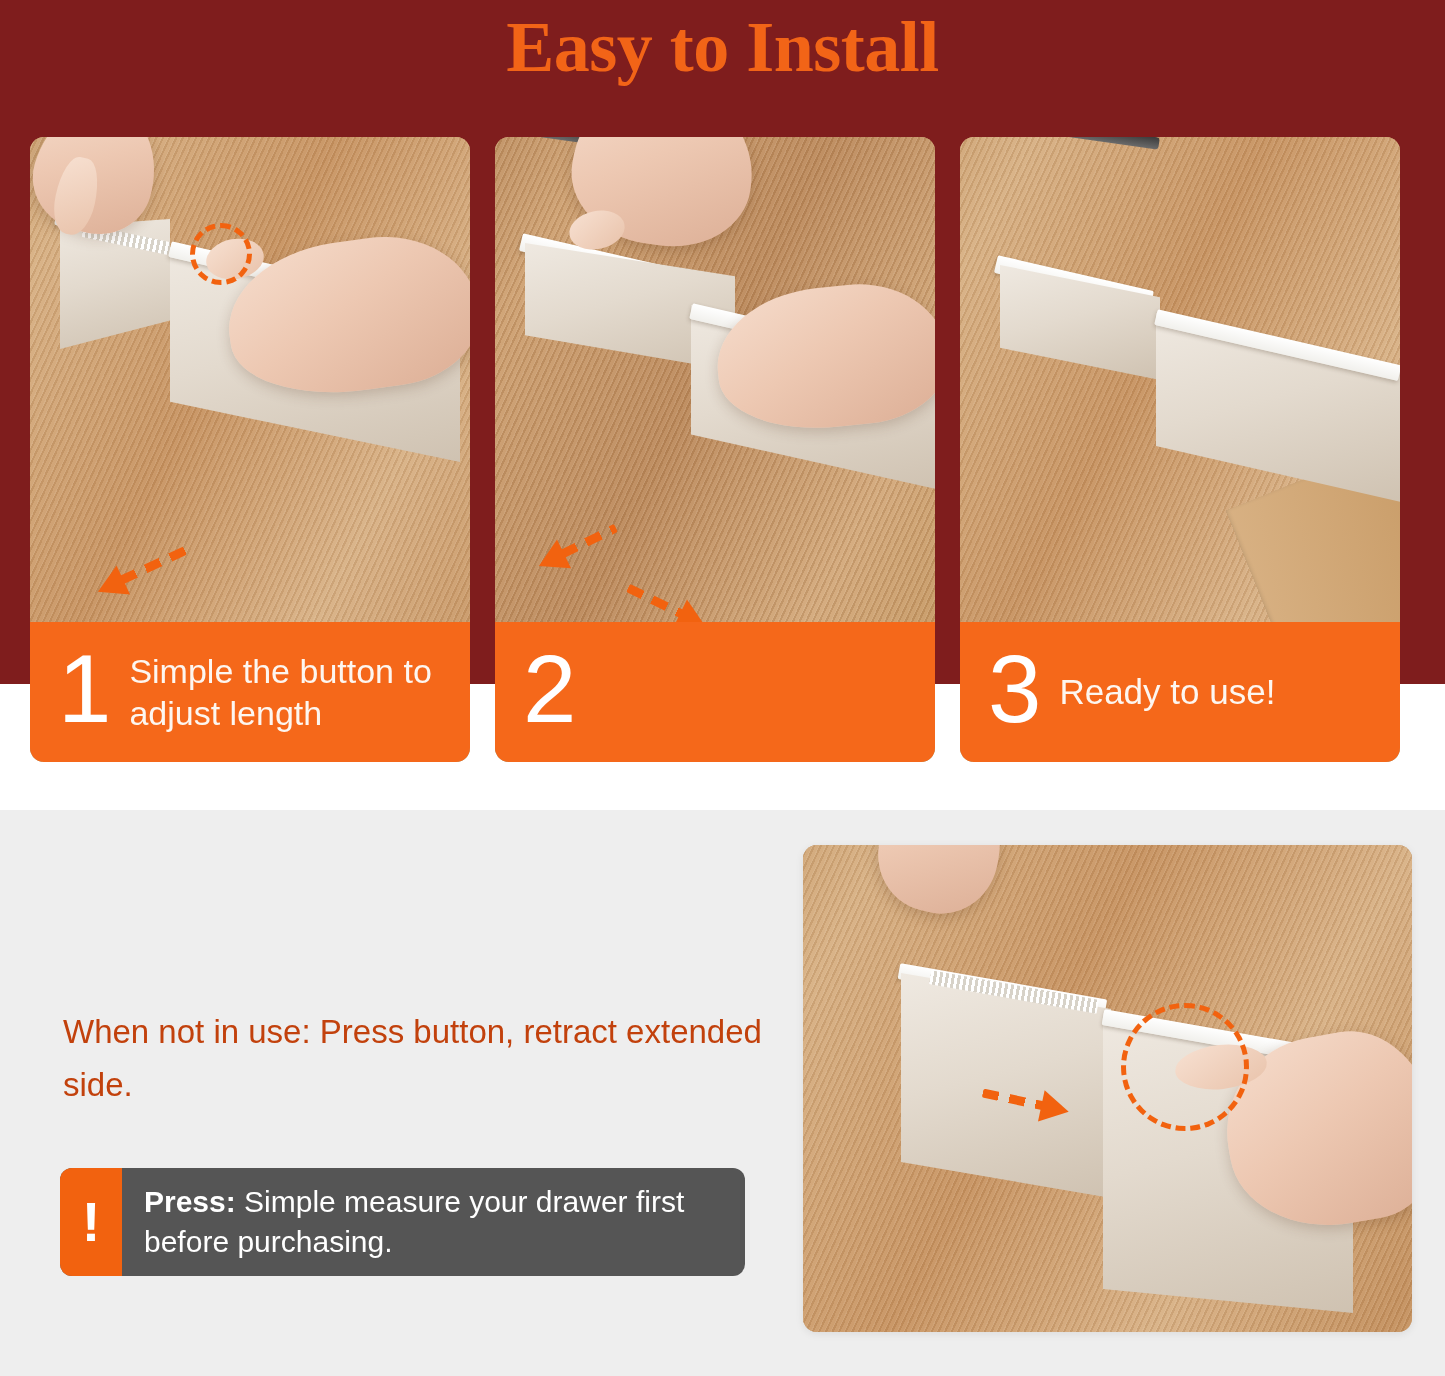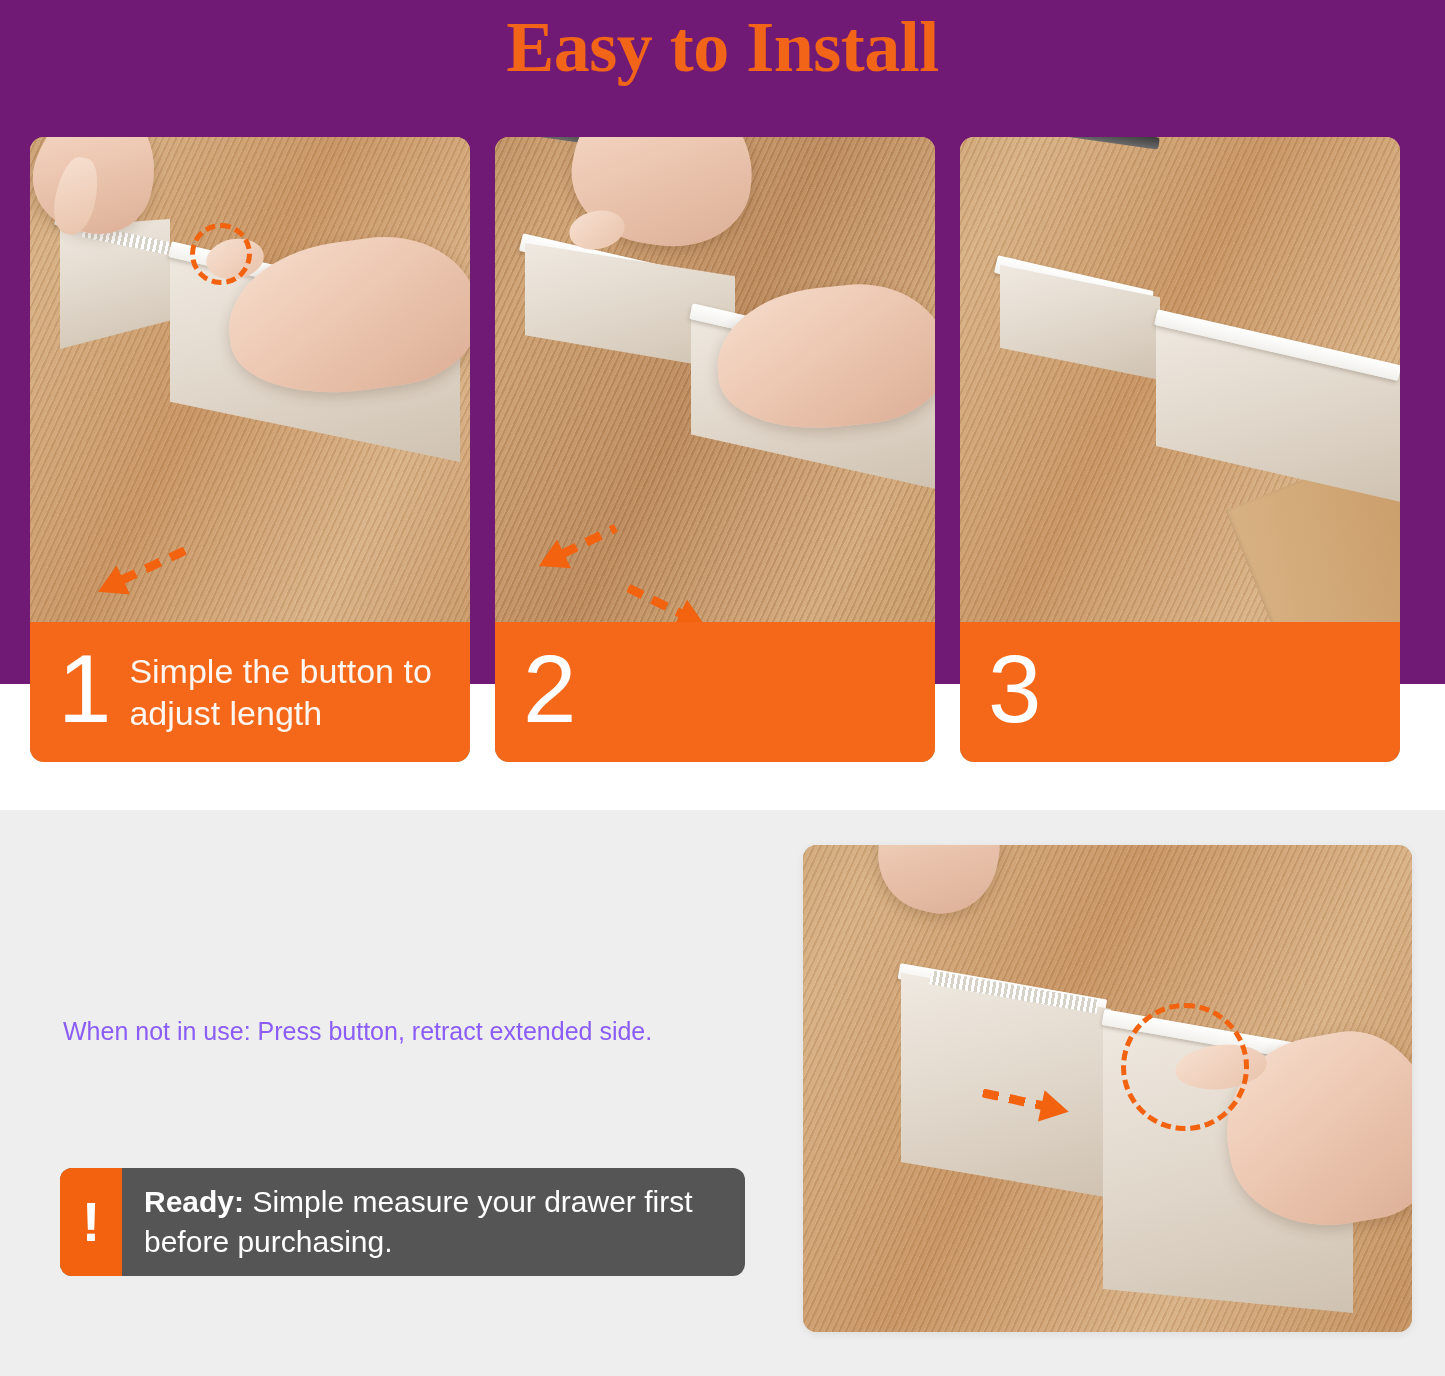--- a/index.html
+++ b/index.html
@@ -7,21 +7,21 @@
     width:1445px;height:1376px;
     background:#ffffff;
     font-family:"Liberation Sans", sans-serif;
     overflow:hidden;
     position:relative;
   }
 
   
   .top-section{
     position:absolute;left:0;top:0;width:1445px;height:684px;
-    background:#701a75;
+    background:#7f1d1d;
   }
   .page-title{
     position:absolute;left:0;top:4px;width:1445px;
     text-align:center;
     font-family:"Liberation Serif", serif;
     font-weight:bold;
     font-size:72px;
     line-height:86px;
     color:#F26417;
     letter-spacing:-0.5px;
@@ -166,22 +166,22 @@
     background:#eeeeee;
   }
   .removal-title{
     position:absolute;left:63px;top:98px;
     font-size:54px;line-height:62px;
     font-weight:bold;
     color:#F2620F;
   }
   .removal-desc{
     position:absolute;left:63px;top:195px;width:700px;
-    font-size:25px;line-height:53px;
-    color:#8b5cf6;
+    font-size:33px;line-height:53px;
+    color:#c2410c;
     font-weight:normal;
   }
   .note-box{
     position:absolute;left:60px;top:358px;
     width:685px;height:108px;
     background:#555555;
     border-radius:12px;
     display:flex;align-items:stretch;
     overflow:hidden;
   }
@@ -291,35 +291,36 @@
         <div class="drawer-front" style="left:300px;top:330px;width:190px;height:220px;transform:rotate(-22deg);"></div>
 
         <div class="div-rim" style="left:36px;top:118px;width:160px;height:18px;transform:rotate(13deg);transform-origin:left center;"></div>
         <div class="div-panel" style="left:40px;top:128px;width:160px;height:115px;clip-path:polygon(0 0,100% 28%,100% 100%,0 72%);"></div>
         <div class="div-panel" style="left:196px;top:176px;width:250px;height:190px;clip-path:polygon(0 0,100% 30%,100% 100%,0 70%);"></div>
         <div class="div-rim" style="left:196px;top:172px;width:250px;height:16px;transform:rotate(13deg);transform-origin:left center;"></div>
       </div>
 
       <div class="caption single">
         <div class="step-number">3</div>
+        <div class="step-text">Ready to use!</div>
       </div>
     </div>
 
   </div>
 </div>
 
 <div class="bottom-section">
 
 
   <div class="removal-desc">When not in use: Press button, retract extended side.</div>
 
   <div class="note-box">
     <div class="note-icon">!</div>
     <div class="note-text">
-      <span><b>Ready:</b><span> Simple measure your drawer first before purchasing.</span></span>
+      <span><b>Press:</b><span> Simple measure your drawer first before purchasing.</span></span>
     </div>
   </div>
 
   <div class="removal-photo">
     <div class="wood"></div>
 
     <div class="div-rim" style="left:96px;top:118px;width:210px;height:16px;transform:rotate(10deg);transform-origin:left center;"></div>
     <div class="div-panel" style="left:98px;top:128px;width:210px;height:225px;clip-path:polygon(0 0,100% 16%,100% 100%,0 84%);"></div>
     <div class="div-teeth" style="left:126px;top:140px;width:170px;height:14px;transform:rotate(10deg);"></div>
 

